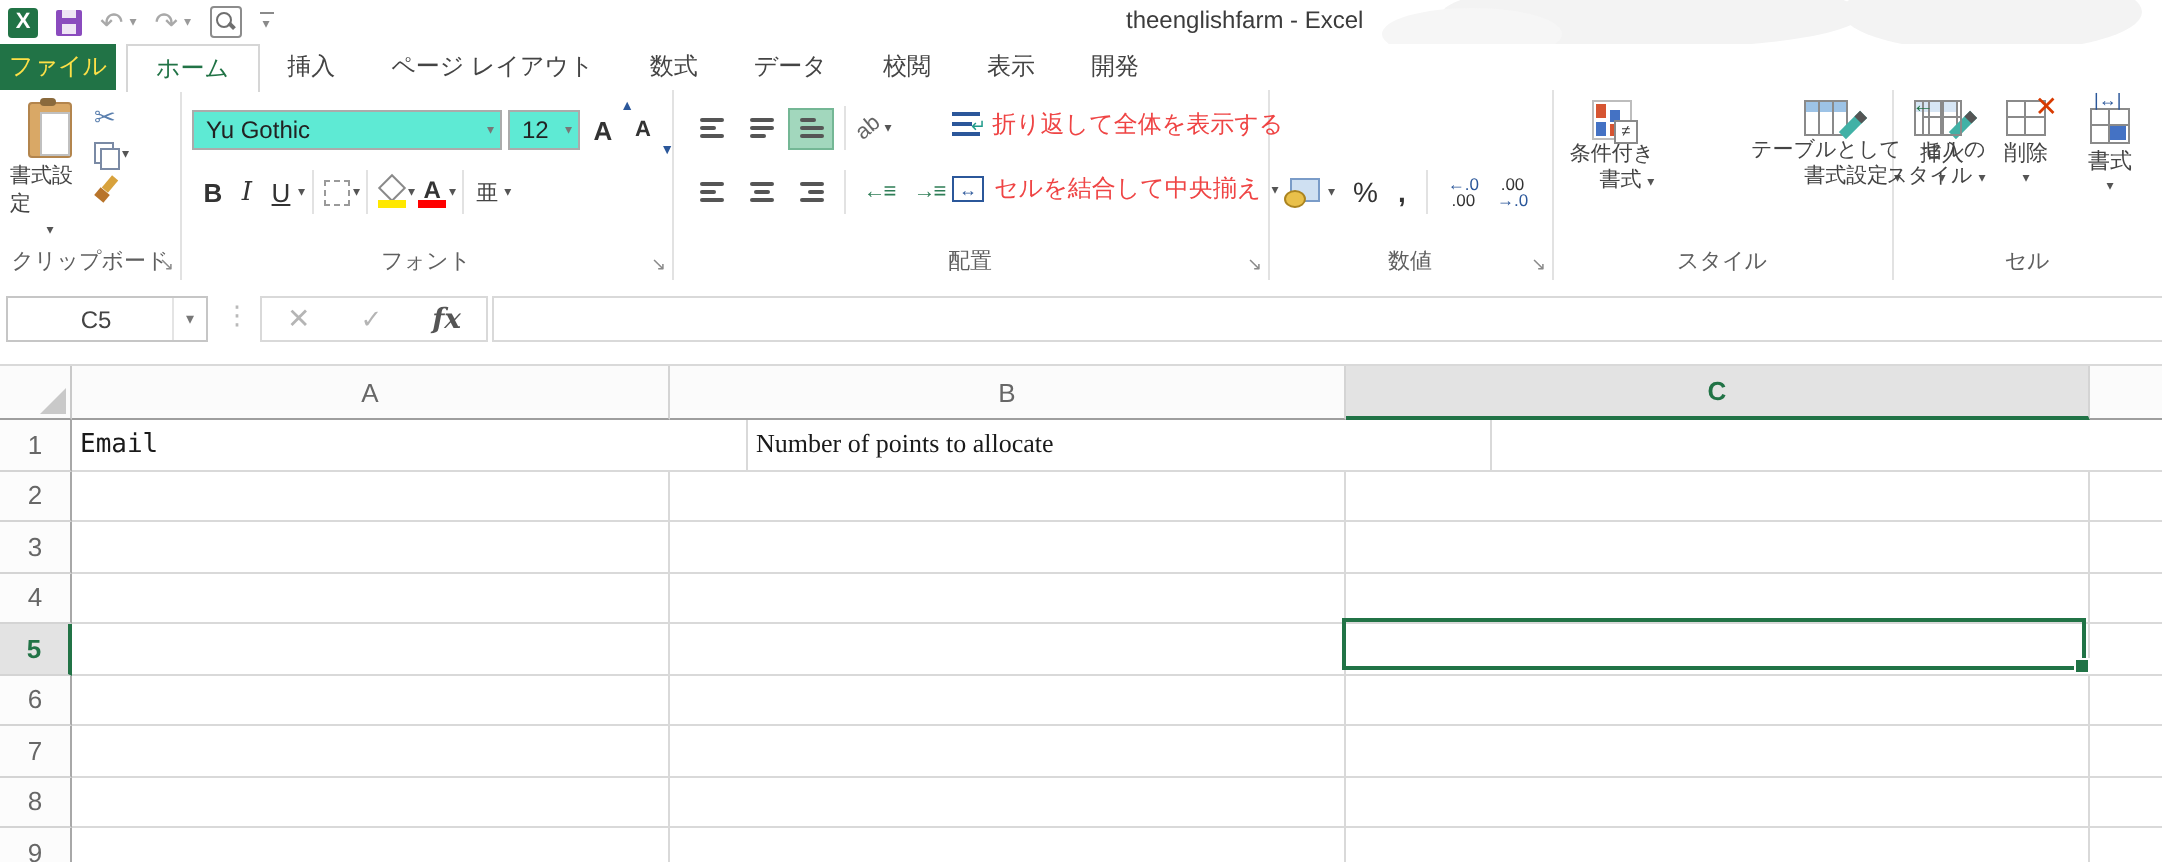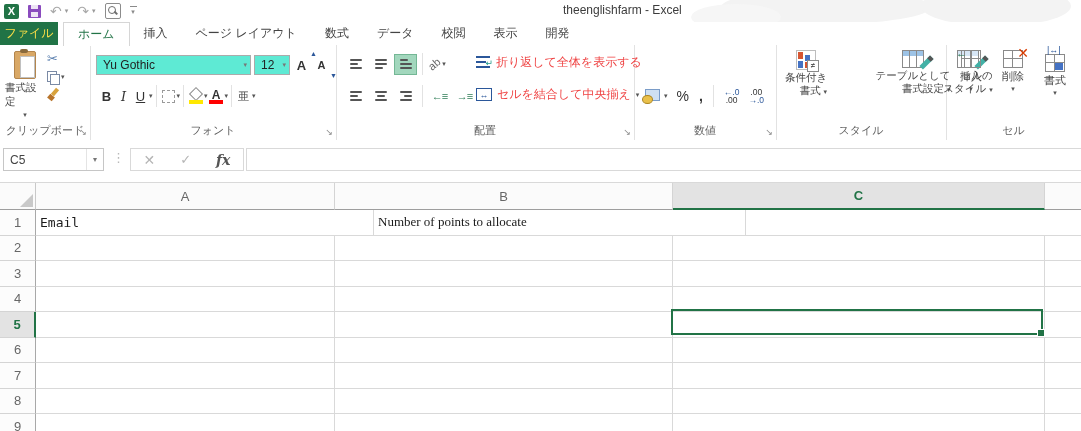--- a/index.html
+++ b/index.html
@@ -118,21 +118,21 @@
   .ov{position:absolute;font-weight:bold;}
   .ins-arrow{left:-6px;top:-4px;color:#217346;font-size:11px;}
   .del-x{right:-7px;top:-6px;color:#d83b01;font-size:14px;}
   .fmt-arr{left:1px;top:-10px;color:#2b579a;font-size:9px;font-weight:normal;}
   .fmt-fill{position:absolute;left:9px;top:8px;width:8px;height:7px;background:#4472c4;}
   .smalllbl{font-size:11px;color:#444;}
   
   .fbar{position:absolute;left:0;top:141px;width:1081px;height:41px;background:#fff;}
   .namebox{position:absolute;left:3px;top:7px;width:101px;height:23px;border:1px solid #c6c6c6;box-sizing:border-box;
            display:flex;align-items:center;font-size:12px;color:#444;}
-  .namebox span:first-child{flex:1;padding-left:6px;}
+  .namebox span:first-child{flex:1;padding-left:6px;text-align:center;}
   .nb-caret{width:16px;text-align:center;color:#777;font-size:8px;border-left:1px solid #e4e4e4;align-self:stretch;display:flex;align-items:center;justify-content:center;}
   .fdots{position:absolute;left:112px;top:9px;color:#b9b9b9;font-size:13px;}
   .fbtns{position:absolute;left:130px;top:7px;width:114px;height:23px;border:1px solid #d9d9d9;box-sizing:border-box;
          display:flex;align-items:center;justify-content:space-around;}
   .fx-x{color:#b5b5b5;font-size:14px;}
   .fx-check{color:#b5b5b5;font-size:13px;}
   .fx-fx{font-family:"DejaVu Serif",serif;font-style:italic;font-size:14px;color:#555;font-weight:bold;}
   .ffield{position:absolute;left:246px;top:7px;right:0;height:23px;border:1px solid #d9d9d9;border-right:none;box-sizing:border-box;
           font-size:12px;color:#222;padding-left:5px;display:flex;align-items:center;}
   

